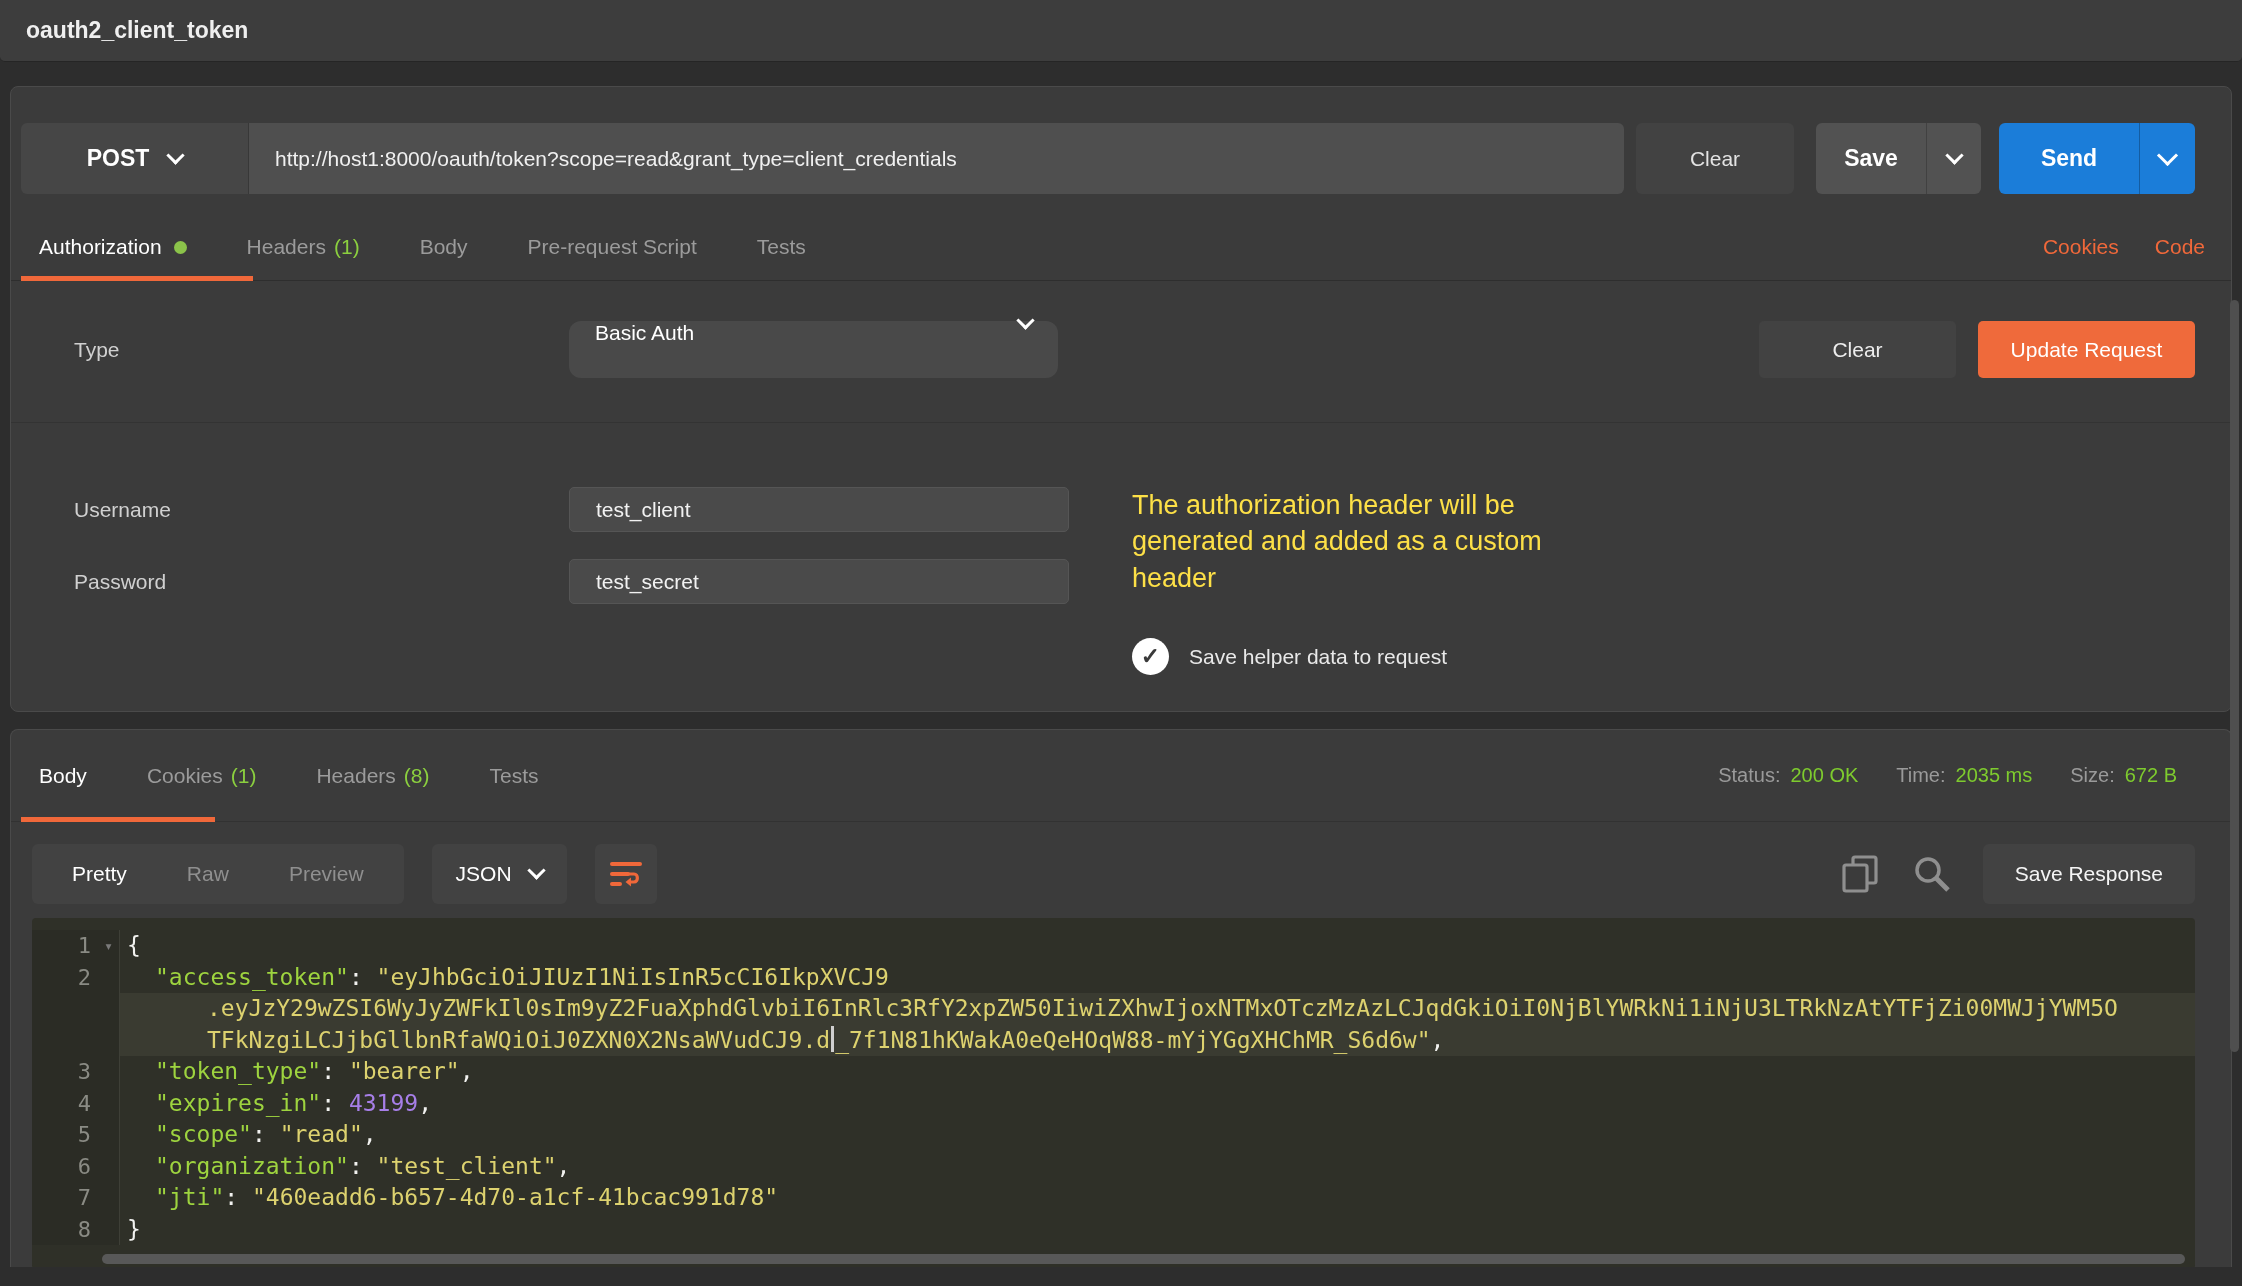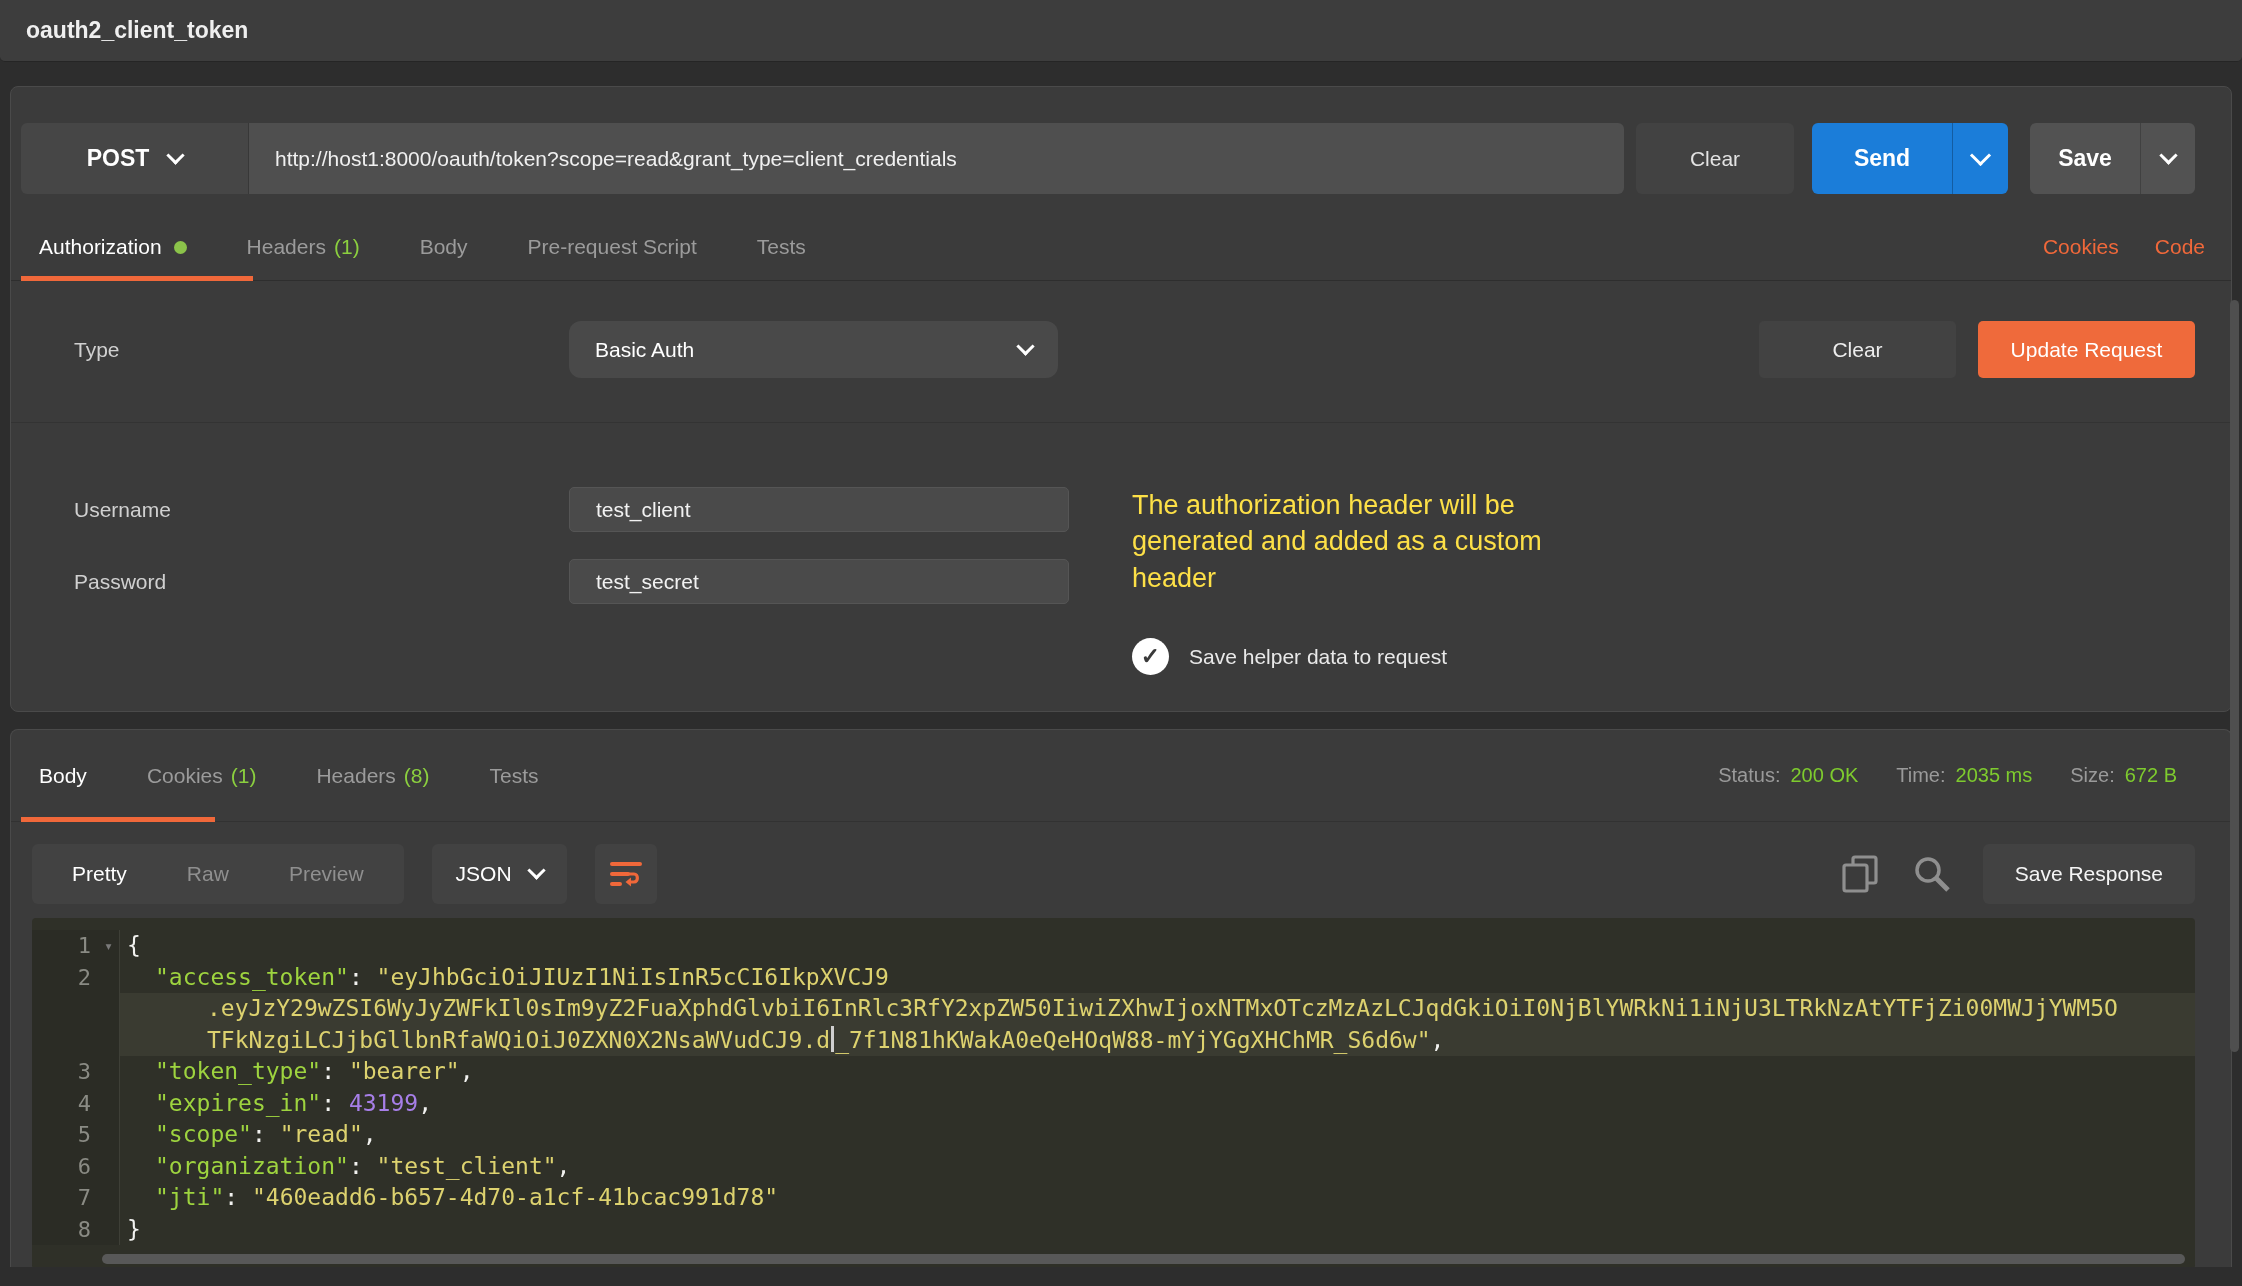--- a/index.html
+++ b/index.html
@@ -60,21 +60,21 @@
   .tab.active::after { content:''; position:absolute; bottom:-1px; left:-16px; height:5px; background:#f0683a; }
   .tabs-row.req .tab.active::after { width:232px; }
   .tabs-row.resp .tab.active::after { width:194px; }
   .tab-links { margin-left:auto; display:flex; gap:36px; font-size:21px; color:#f0683a; }
   .tab-links span { cursor:default; }
 
   
   .auth-type-row { display:flex; align-items:center; padding:40px 36px 44px 26px; border-bottom:1px solid #333; }
   .form-label { width:532px; padding-left:37px; font-size:21px; color:#d0d0d0; }
   .type-select { width:489px; height:57px; background:#494949; border-radius:12px;
-    display:flex; align-items:center; padding:0 26px; font-size:21px; color:#fff; }
+    display:flex; align-items:flex-start; padding:0 26px; font-size:21px; color:#fff; }
   .type-select .chev { margin-left:auto; }
   .flex-spacer { flex:1; }
   .btn-plain { height:57px; background:#424242; border-radius:5px; border:none;
     display:flex; align-items:center; justify-content:center; font-size:21px; color:#ededed;
     font-family:"Liberation Sans", sans-serif; }
   .clear-btn { width:197px; }
   .update-btn { width:217px; height:57px; margin-left:22px; background:#ef6a3b; border:none; border-radius:5px;
     display:flex; align-items:center; justify-content:center; font-size:21px; color:#fff;
     font-family:"Liberation Sans", sans-serif; }
 
@@ -144,34 +144,34 @@
       <div class="url-group">
         <div class="method-btn">
           <span>POST</span>
           <span class="chev"></span>
         </div>
         <input class="url-input" readonly="" value="http://host1:8000/oauth/token?scope=read&amp;grant_type=client_credentials" style="">
       </div>
       <div class="params-btn">
         <span>Clear</span>
       </div>
+      <div class="split-btn save">
+        <div class="split-main">
+          <span>Save</span>
+        </div>
+        <div class="split-arrow">
+          <span class="chev"></span>
+        </div>
+      </div>
       <div class="split-btn send">
         <div class="split-main">
           <span>Send</span>
         </div>
         <div class="split-arrow">
           <span class="chev big"></span>
-        </div>
-      </div>
-      <div class="split-btn save">
-        <div class="split-main">
-          <span>Save</span>
-        </div>
-        <div class="split-arrow">
-          <span class="chev"></span>
         </div>
       </div>
     </div>
 
     <div class="tabs-row req">
       <div class="tab active">
         <span>Authorization</span>
         <span class="dot"></span>
       </div>
       <div class="tab">

